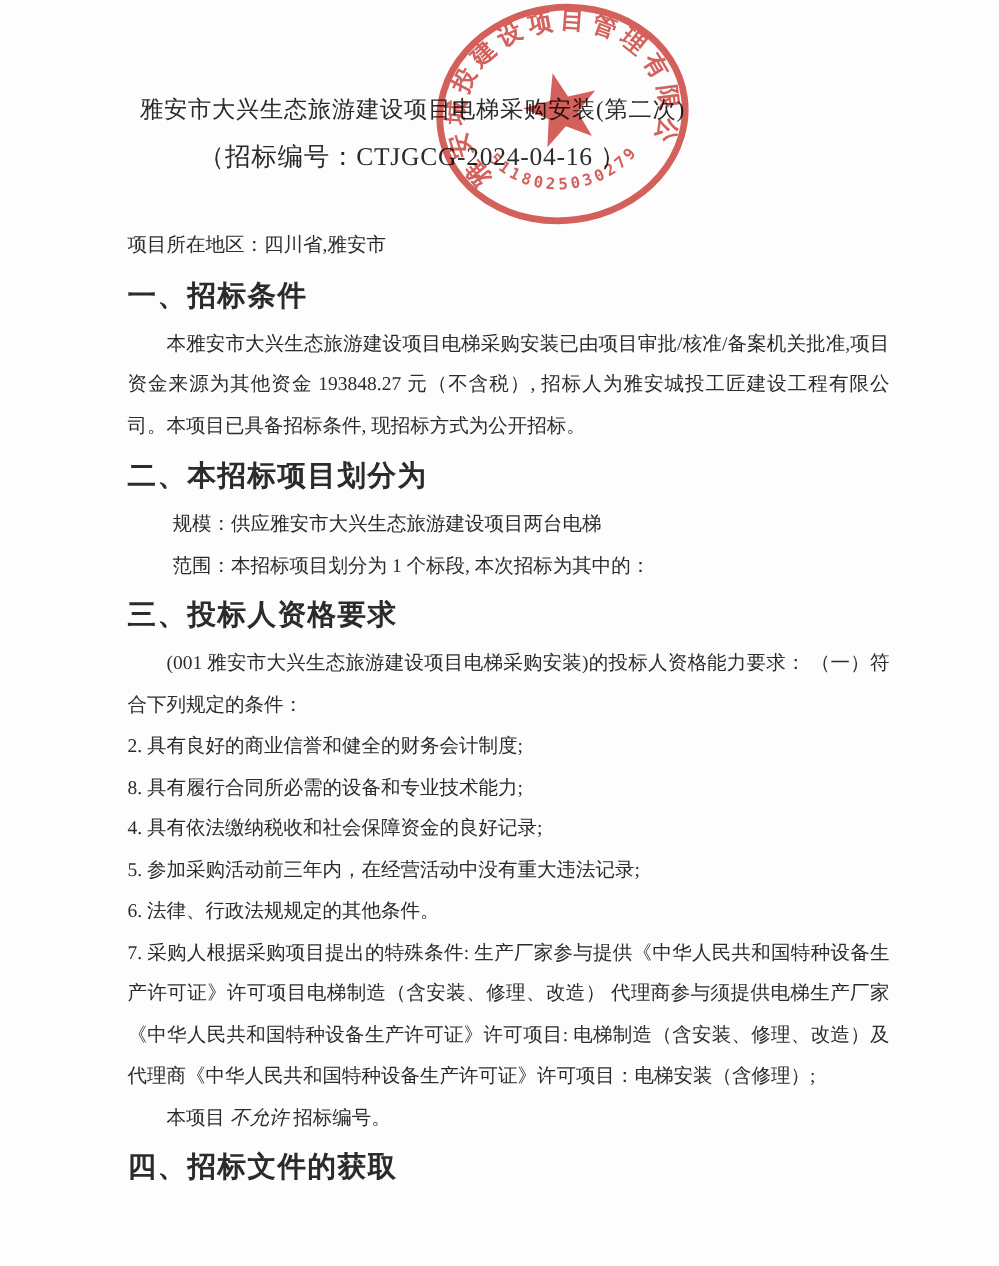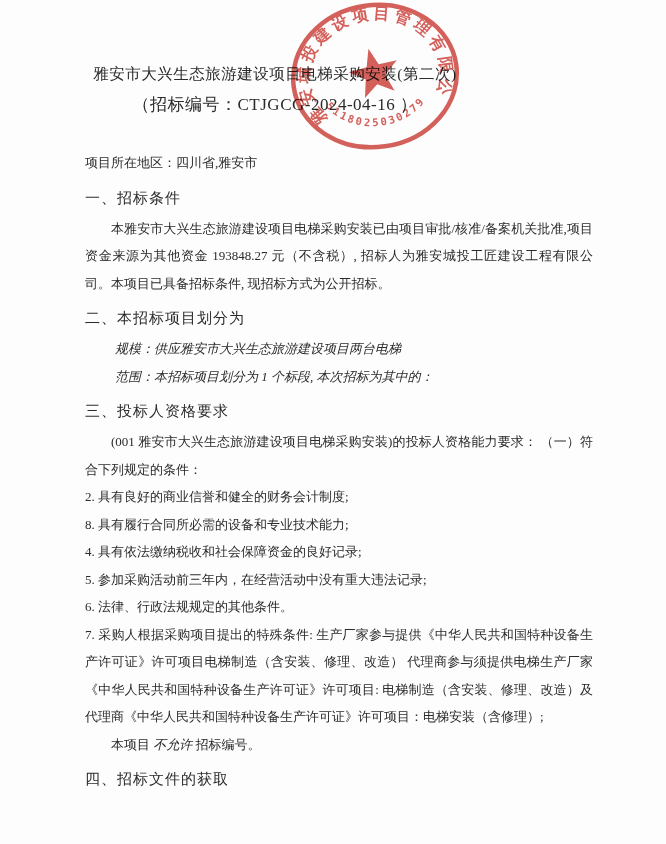--- a/index.html
+++ b/index.html
@@ -48,35 +48,35 @@
   .content {
     position:absolute;
     left:85px; top:149px;
     width:508px;
     font-size:13px;
     line-height:27.5px;
     z-index:1;
   }
   .line { display:block; }
   .sec-heading {
-    font-size:15px;
-    font-weight:normal;
+    font-size:19px;
+    font-weight:bold;
     line-height:28px;
     margin-top:7px;
     margin-bottom:3px;
     letter-spacing:1px;
   }
   .para {
     text-align:justify;
     text-indent:2em;
   }
   .para-noindent {
     text-align:justify;
   }
-  .indent1 { padding-left:30px;font-style:italic; }
+  .indent1 { padding-left:30px; }
   .list-item { text-align:justify; }
   .joint-line { text-indent:2em; }
   .joint-line em { font-style:italic; }
 </style>
 </head>
 <body>
 
 <div class="page">
 
   <svg class="stamp" viewBox="0 0 172 150" xmlns="http://www.w3.org/2000/svg">

